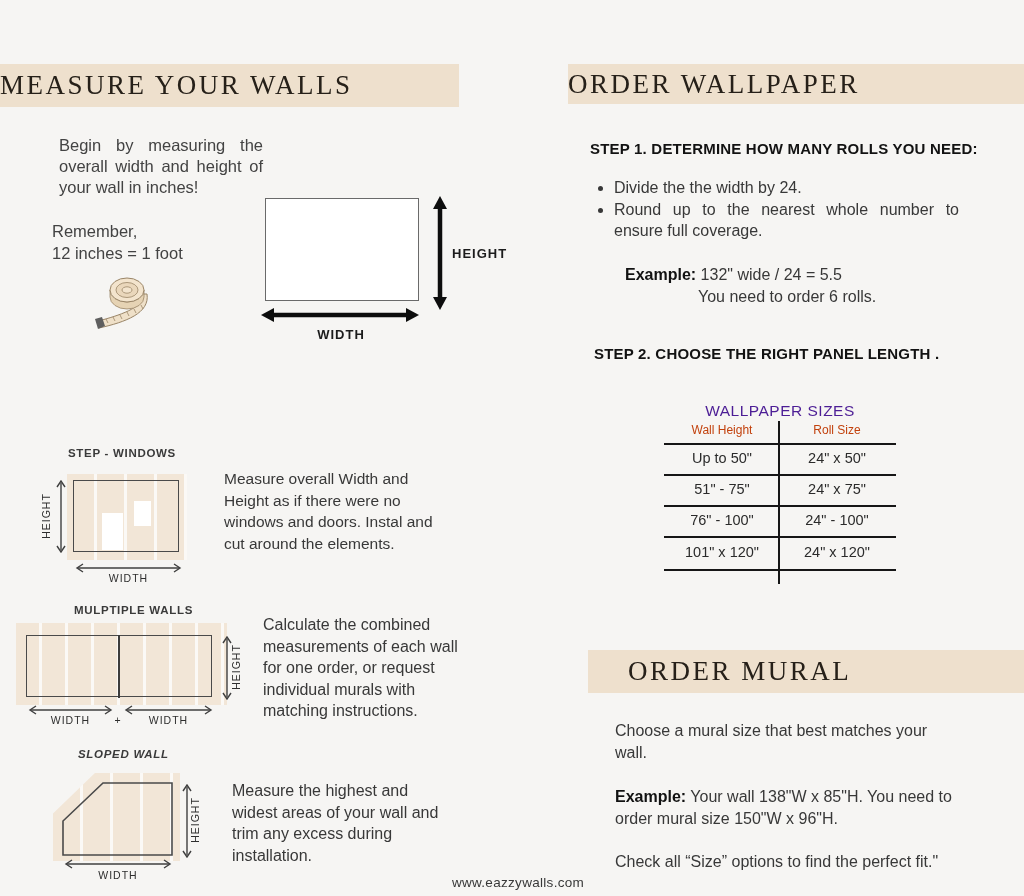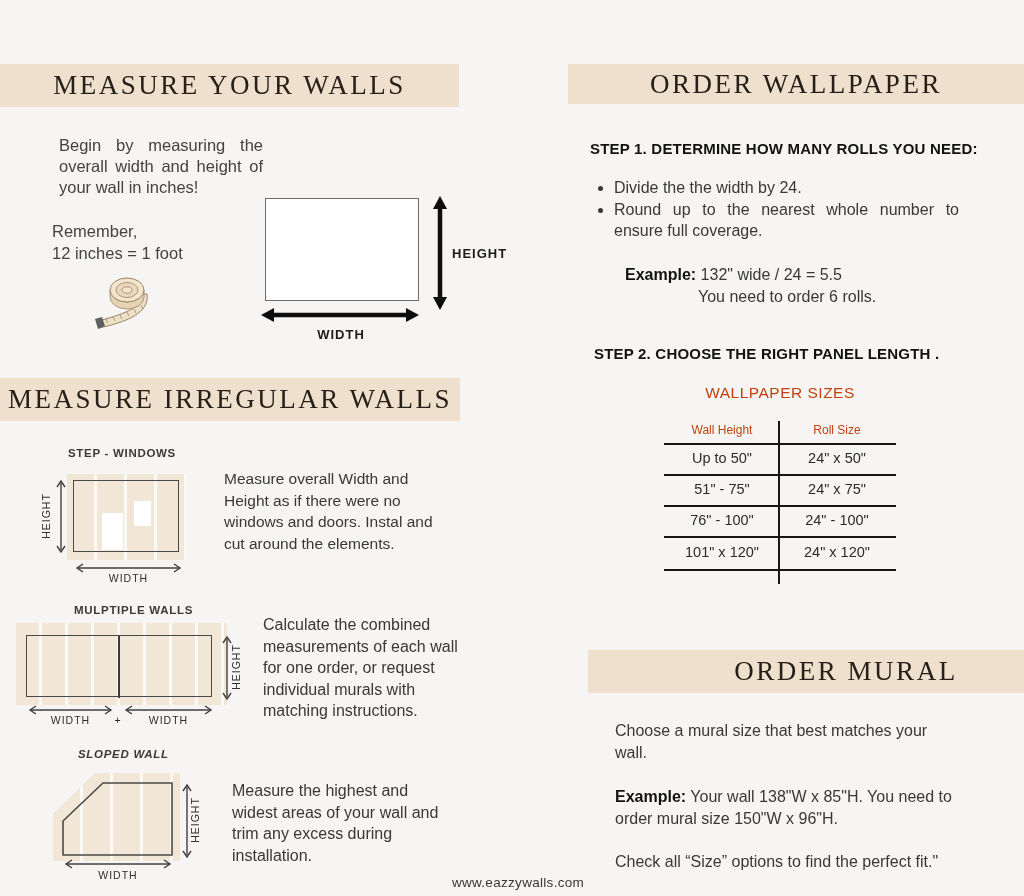--- a/index.html
+++ b/index.html
@@ -1,19 +1,19 @@
 <!DOCTYPE html>
 <html><head>
 <meta charset="utf-8">
 <style>
   html,body{margin:0;padding:0;}
   .canvas{position:relative;width:1024px;height:896px;background:#f6f5f3;
     font-family:"Liberation Sans",sans-serif;color:#3d3d3d;overflow:hidden;}
   .abs{position:absolute;}
-  .banner{background:#eee0cd;display:flex;align-items:center;justify-content:center;
+  .banner{background:#eee0cd;display:flex;align-items:center;justify-content:flex-start;
     font-family:"Liberation Serif",serif;font-size:27px;letter-spacing:2.5px;color:#262019;}
   .body-l{font-size:16.5px;line-height:21px;color:#434343;}
   .body-r{font-size:16px;line-height:21.5px;color:#383838;}
   .just{text-align:justify;}
   .diag-label{font-weight:bold;font-size:11.5px;letter-spacing:.7px;color:#3a3a3a;}
   .dim-big{font-weight:bold;font-size:13px;letter-spacing:1px;color:#1c1c1c;}
   .dim-sm{font-size:10.5px;letter-spacing:1px;color:#2e2e2e;}
   .rot{transform:rotate(-90deg);transform-origin:center center;text-align:center;}
   .stripes-dw{background:repeating-linear-gradient(90deg,#f2e6d7 0px,#f2e6d7 27px,#fbf9f6 27px,#fbf9f6 30px);}
   .stripes-mw{background:repeating-linear-gradient(90deg,#f2e6d7 0px,#f2e6d7 23px,#fbf9f6 23px,#fbf9f6 26px);}
@@ -62,23 +62,20 @@
     <polygon points="8,114 15,101 1,101" fill="#0d0d0d"></polygon>
   </svg>
   <span class="abs dim-big" style="left:452px;top:246px;">HEIGHT</span>
   <svg class="abs" style="left:261px;top:307px;" width="158" height="16">
     <line x1="10" y1="8" x2="148" y2="8" stroke="#0d0d0d" stroke-width="4.5"></line>
     <polygon points="0,8 13,15 13,1" fill="#0d0d0d"></polygon>
     <polygon points="158,8 145,15 145,1" fill="#0d0d0d"></polygon>
   </svg>
   <span class="abs dim-big center" style="left:265px;top:327px;width:152px;">WIDTH</span>
 
-  <div class="abs banner" style="left:0;top:378px;width:460px;height:43px;">
-    <span>MEASURE IRREGULAR WALLS</span>
-  </div>
 
   <span class="abs diag-label" style="left:68px;top:447px;">STEP - WINDOWS</span>
   <div class="abs stripes-dw" style="left:67px;top:474px;width:120px;height:86px;"></div>
   <div class="abs outline" style="left:73px;top:480px;width:104px;height:70px;"></div>
   <div class="abs whitebox" style="left:102px;top:513px;width:21px;height:37px;"></div>
   <div class="abs whitebox" style="left:134px;top:501px;width:17px;height:25px;"></div>
   <svg class="abs" style="left:55px;top:480px;" width="12" height="73">
     <line x1="6" y1="3" x2="6" y2="70" stroke="#3f3f3f" stroke-width="1.4"></line>
     <polyline points="2,7 6,1 10,7" fill="none" stroke="#3f3f3f" stroke-width="1.4"></polyline>
     <polyline points="2,66 6,72 10,66" fill="none" stroke="#3f3f3f" stroke-width="1.4"></polyline>
@@ -148,21 +145,21 @@
   </ul>
 
   <div class="abs body-r nowrap" style="left:625px;top:264px;">
     <b>Example:</b>
     <span>132" wide / 24 = 5.5</span>
   </div>
   <span class="abs body-r nowrap" style="left:698px;top:286px;">You need to order 6 rolls.</span>
 
   <span class="abs step-head" style="left:594px;top:345px;">STEP 2. CHOOSE THE RIGHT PANEL LENGTH .</span>
 
-  <span class="abs center" style="left:664px;top:384px;width:232px;font-size:15.5px;letter-spacing:.5px;color:#c2410c;">WALLPAPER SIZES</span>
+  <span class="abs center" style="left:664px;top:402px;width:232px;font-size:15.5px;letter-spacing:.5px;color:#4c1d95;">WALLPAPER SIZES</span>
 
   <div>
     <span class="abs tbl-head" style="left:666px;top:423px;width:112px;">Wall Height</span>
     <span class="abs tbl-head" style="left:780px;top:423px;width:114px;">Roll Size</span>
     <div class="abs tbl-line-h" style="left:664px;top:443px;width:232px;"></div>
     <div class="abs tbl-line-h" style="left:664px;top:474px;width:232px;"></div>
     <div class="abs tbl-line-h" style="left:664px;top:505px;width:232px;"></div>
     <div class="abs tbl-line-h" style="left:664px;top:536px;width:232px;"></div>
     <div class="abs tbl-line-h" style="left:664px;top:569px;width:232px;"></div>
     <div class="abs tbl-line-v" style="left:778px;top:421px;height:163px;"></div>

